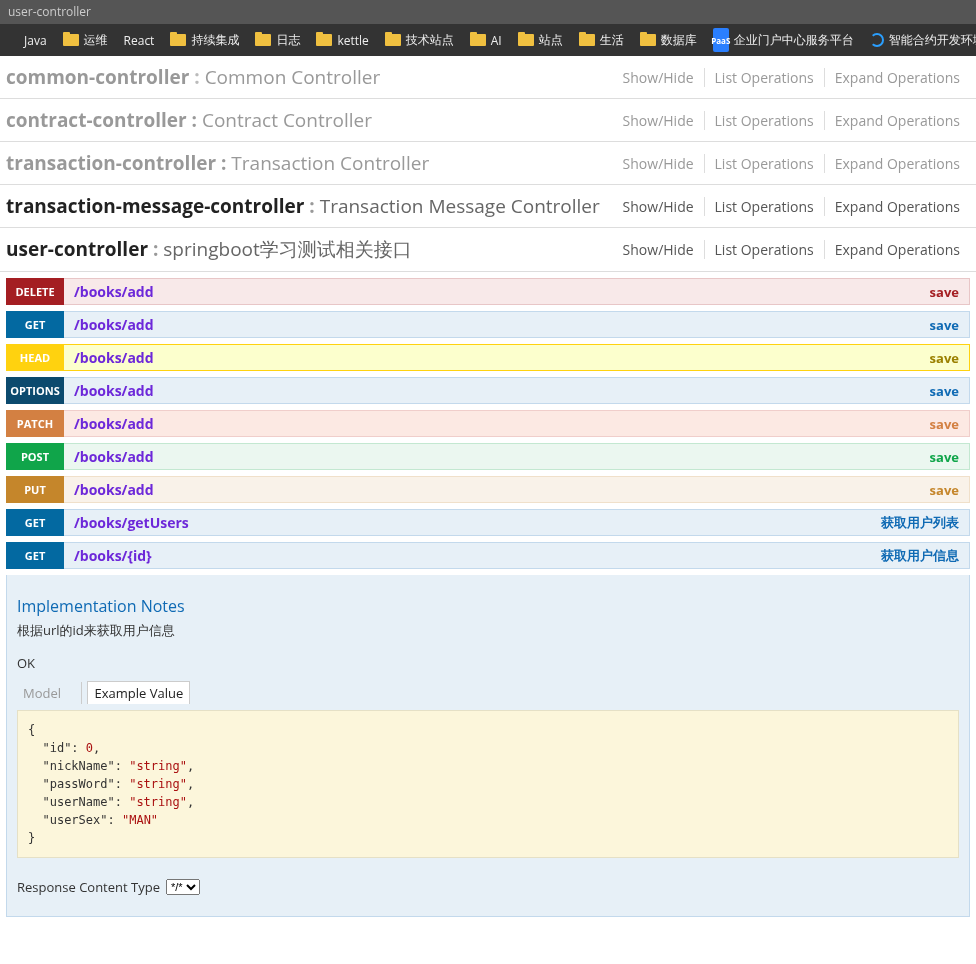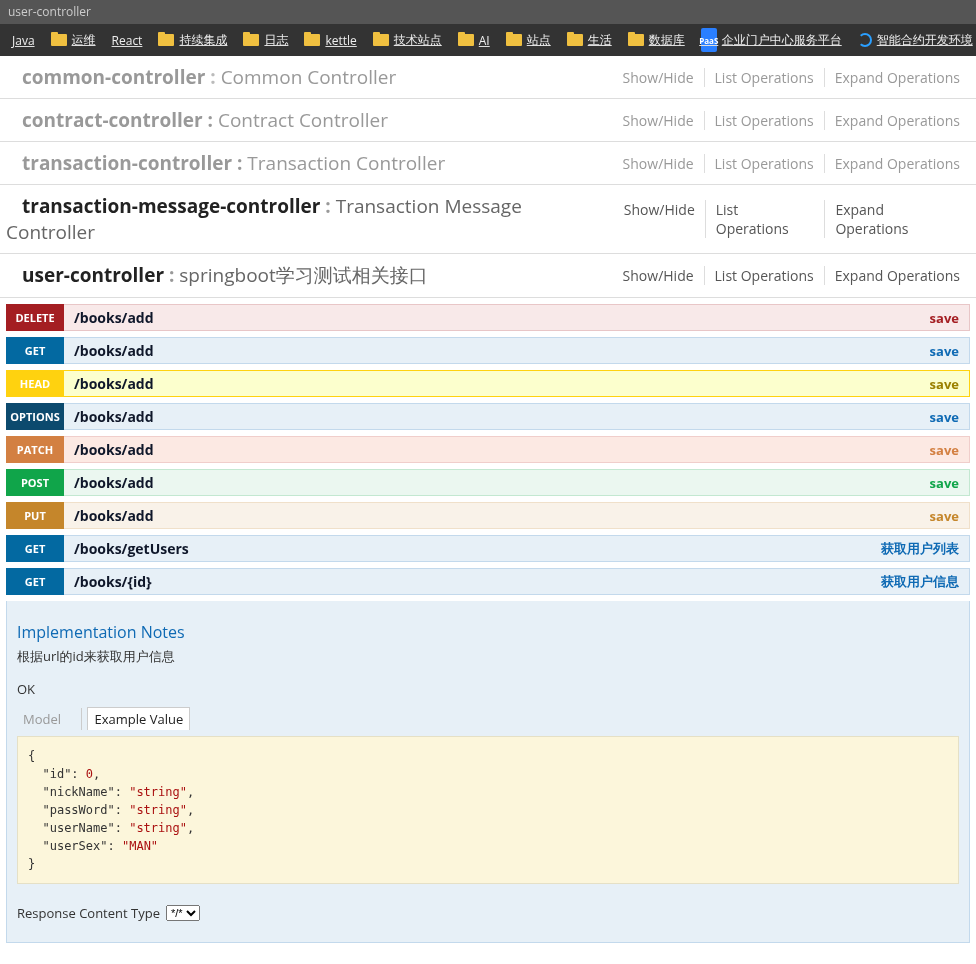--- a/index.html
+++ b/index.html
@@ -1,41 +1,41 @@
 <!DOCTYPE html>
 <html><head>
 <meta charset="utf-8">
 <style>
   * { box-sizing: border-box; margin: 0; padding: 0; }
   body { font-family: "Open Sans", "Helvetica Neue", Arial, sans-serif; font-size: 14px; color: #333; width: 976px; background: #fff; }
   .titlebar { background: #555; color: #ccc; font-size: 12px; padding: 4px 8px; height: 24px; line-height: 16px; }
-  .bookmark-bar { background: #333; color: #ddd; font-size: 12px; display: flex; align-items: center; height: 32px; padding: 0 4px; overflow: hidden; white-space: nowrap; text-decoration: underline; }
+  .bookmark-bar { background: #333; color: #ddd; font-size: 12px; display: flex; align-items: center; height: 32px; padding: 0 16px; overflow: hidden; white-space: nowrap; }
   .bm-item { display: flex; align-items: center; padding: 0 8px; cursor: pointer; }
   .bm-folder { width: 16px; height: 12px; background: #f0c040; margin-right: 5px; border-radius: 1px; position: relative; }
   .bm-folder::before { content: ""; position: absolute; top: -2px; left: 0; width: 7px; height: 3px; background: #f0c040; border-radius: 1px 1px 0 0; }
   .bm-text { color: #eee; font-size: 12px;}
   .bm-icon-paas { width: 16px; height: 24px; background:#2a7fff; color:#fff; font-size:8px; font-weight:bold; display:flex;align-items:center;justify-content:center; margin-right:5px; border-radius:2px;}
   .bm-icon-blue { width:14px;height:14px;border:2px solid #2a9fff;border-radius:50%;border-left-color:transparent;margin-right:5px;}
   .container { padding: 0; }
   .ctrl-row { border-bottom: 1px solid #ddd; display: flex; align-items: center; justify-content: space-between; padding: 8px 6px; }
   .ctrl-title { font-size: 19px; font-weight: bold; color: #999; }
-  .ctrl-title .name { color: #999; margin-left: 16px; }
+  .ctrl-title .name { color: #999; }
   .ctrl-title .desc { color: #999; font-weight: normal; }
   .ctrl-row.active .ctrl-title .name { color: #222; }
   .ctrl-row.active .ctrl-title .desc { color: #666; }
   .ctrl-row.faded .ctrl-title { color: #bbb; }
   .ctrl-ops { display: flex; color: #999; font-size: 14px; }
   .ctrl-ops span { padding: 0 10px; border-right: 1px solid #ddd; cursor: pointer; }
   .ctrl-ops span:last-child { border-right: none; }
   .ctrl-row.active .ctrl-ops span { color: #555; }
   .endpoints { padding: 0 6px 6px 6px; }
   .ep { display: flex; align-items: stretch; margin-top: 6px; border-radius: 6px; }
   .ep .method { width: 58px; min-width:58px; text-align: center; padding: 6px 0; font-size: 11px; font-weight: bold; color: #fff; text-transform: uppercase; }
   .ep .path-desc { flex: 1; display: flex; justify-content: space-between; align-items: center; padding: 0 10px; border: 1px solid; border-left: none; }
-  .ep .path { font-weight: bold; font-size: 14px; color: #0f172a; }
+  .ep .path { font-weight: bold; font-size: 14px; color: #6d28d9; }
   .ep .desc { font-size: 13px; font-weight: bold; }
   
   .ep.delete .method { background: #a41e22; }
   .ep.delete .path-desc { background: #f8e9e9; border-color: #e8c6c7; }
   .ep.delete .desc { color: #a41e22; }
   .ep.get .method { background: #0369a1; }
   .ep.get .path-desc { background: #e7f0f7; border-color: #c3d9ec; }
   .ep.get .desc { color: #0f6ab4; }
   .ep.head .method { background: #ffd20f; }
   .ep.head .path-desc { background: #fcffcd; border-color: #ffd20f; }

